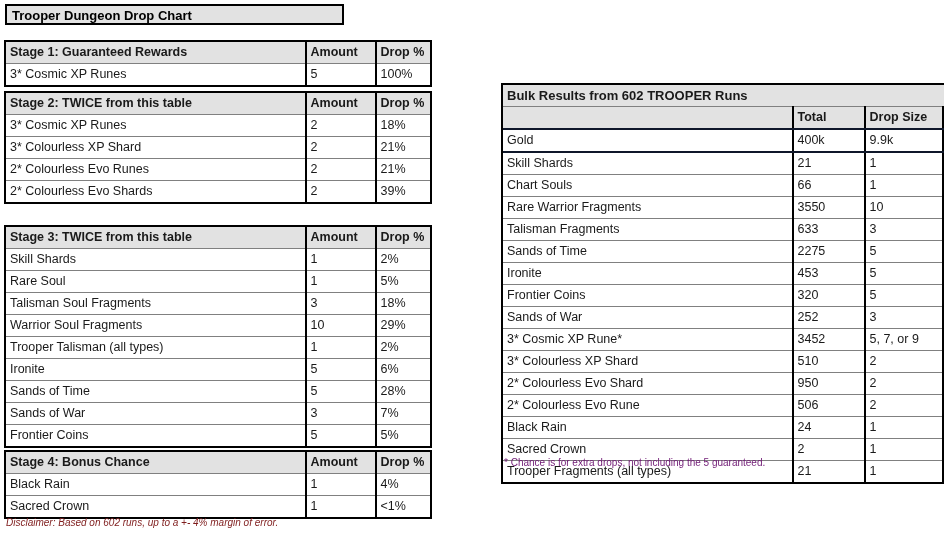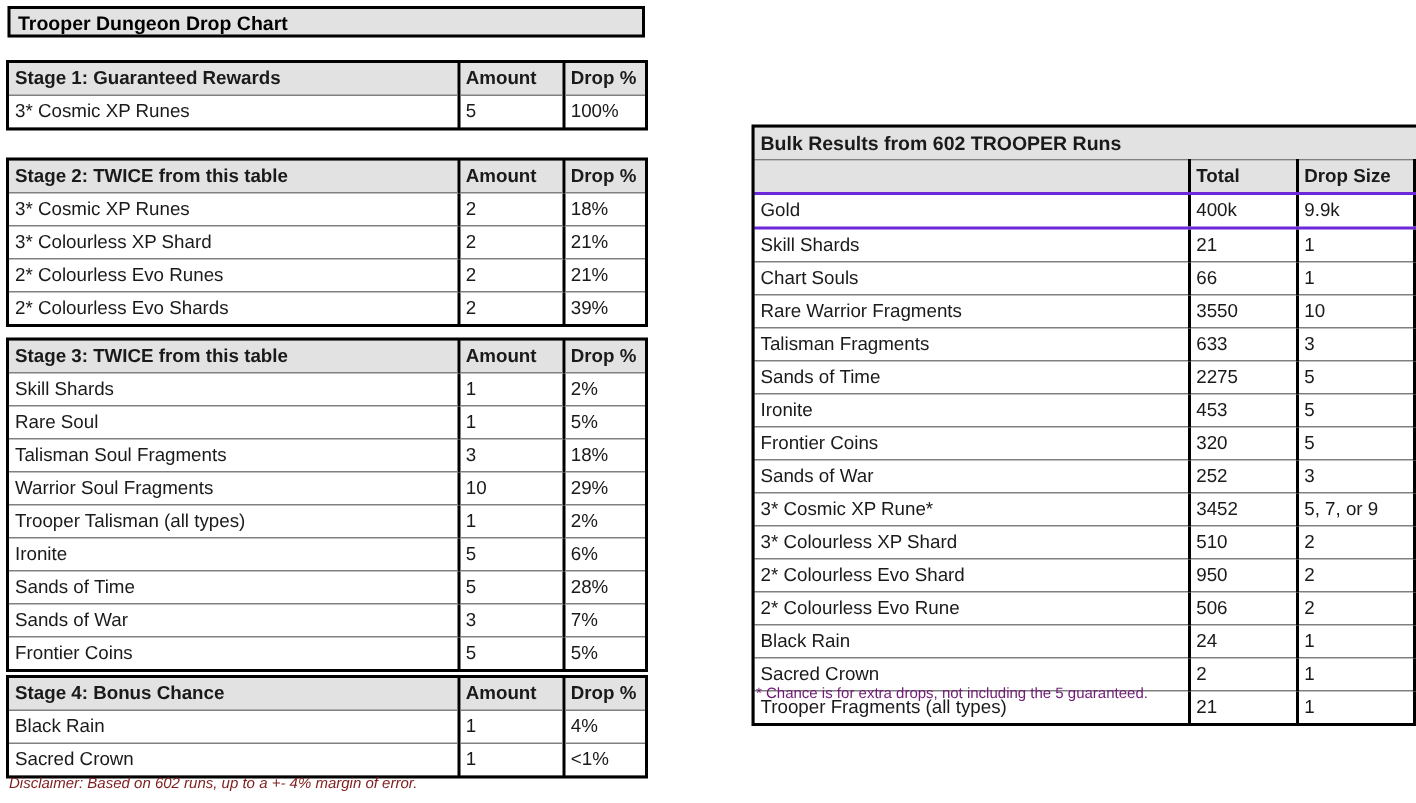--- a/index.html
+++ b/index.html
@@ -44,46 +44,46 @@
   .num { text-align: right; }
 
   
   .framed {
     outline: 2px solid #000000;
     outline-offset: -1px;
   }
 
   
   tr.heavy-bottom > td, tr.heavy-bottom > th {
-    border-bottom: 2px solid #6d28d9;
+    border-bottom: 2px solid #0f172a;
   }
 
   
   .vsep-left { border-left: 2px solid #000000 !important; }
 
   
   #title-banner {
     position: absolute;
     left: 5px;
     top: 4px;
-    width: 425px;
+    width: 339px;
     height: 21px;
     box-sizing: border-box;
     background: #e2e2e2;
     border: 2px solid #000000;
     font-size: 13px;
     font-weight: bold;
     line-height: 17px;
     padding: 1px 5px;
     color: #000000;
   }
 
   
   #stage1-table { left: 5px; top: 41px; width: 425px; }
-  #stage2-table { left: 5px; top: 106px; width: 425px; }
+  #stage2-table { left: 5px; top: 92px; width: 425px; }
   #stage3-table { left: 5px; top: 226px; width: 425px; }
   #stage4-table { left: 5px; top: 451px; width: 425px; }
 
   
   .stage col.c-name { width: 300px; }
   .stage col.c-amt  { width: 70px; }
   .stage col.c-pct  { width: 55px; }
 
   
   #disclaimer {

